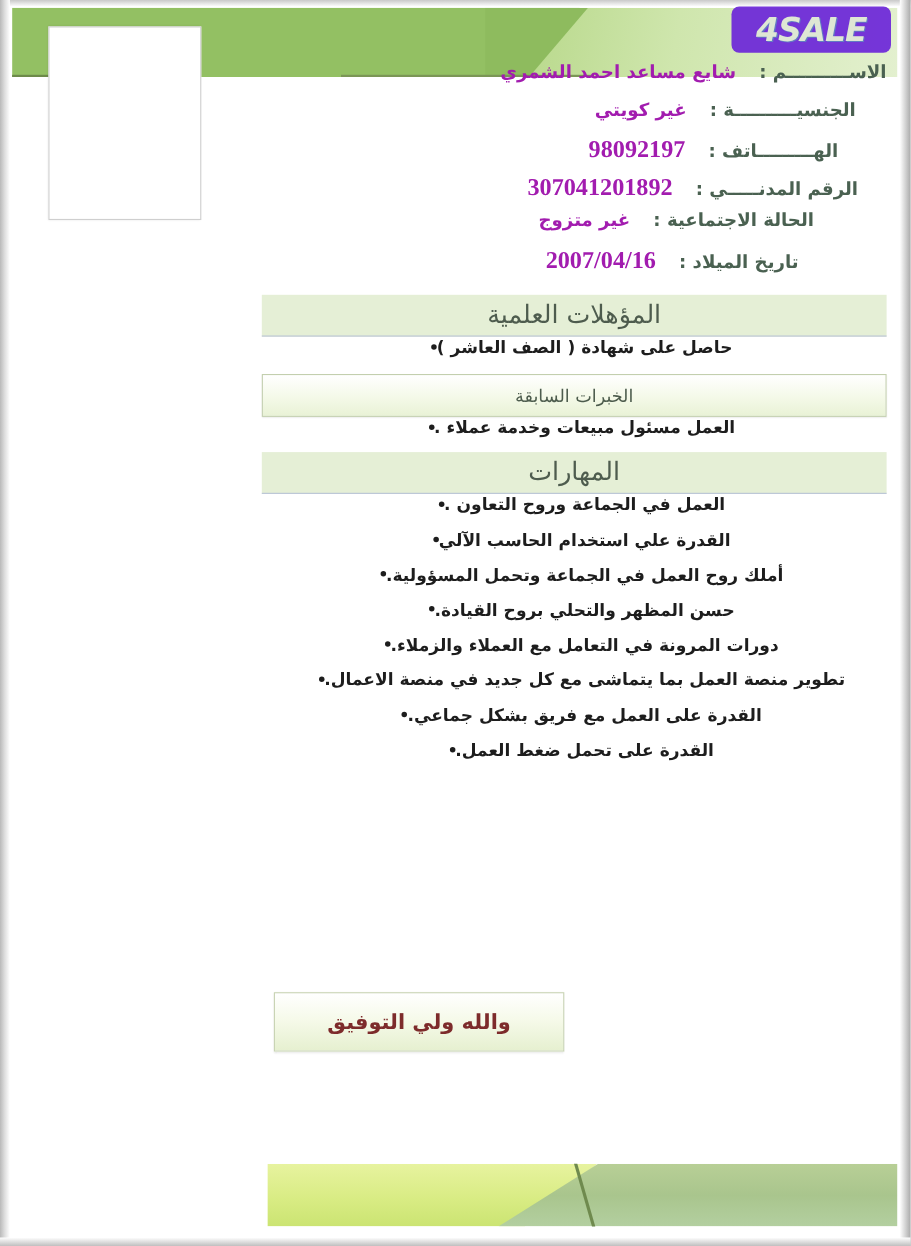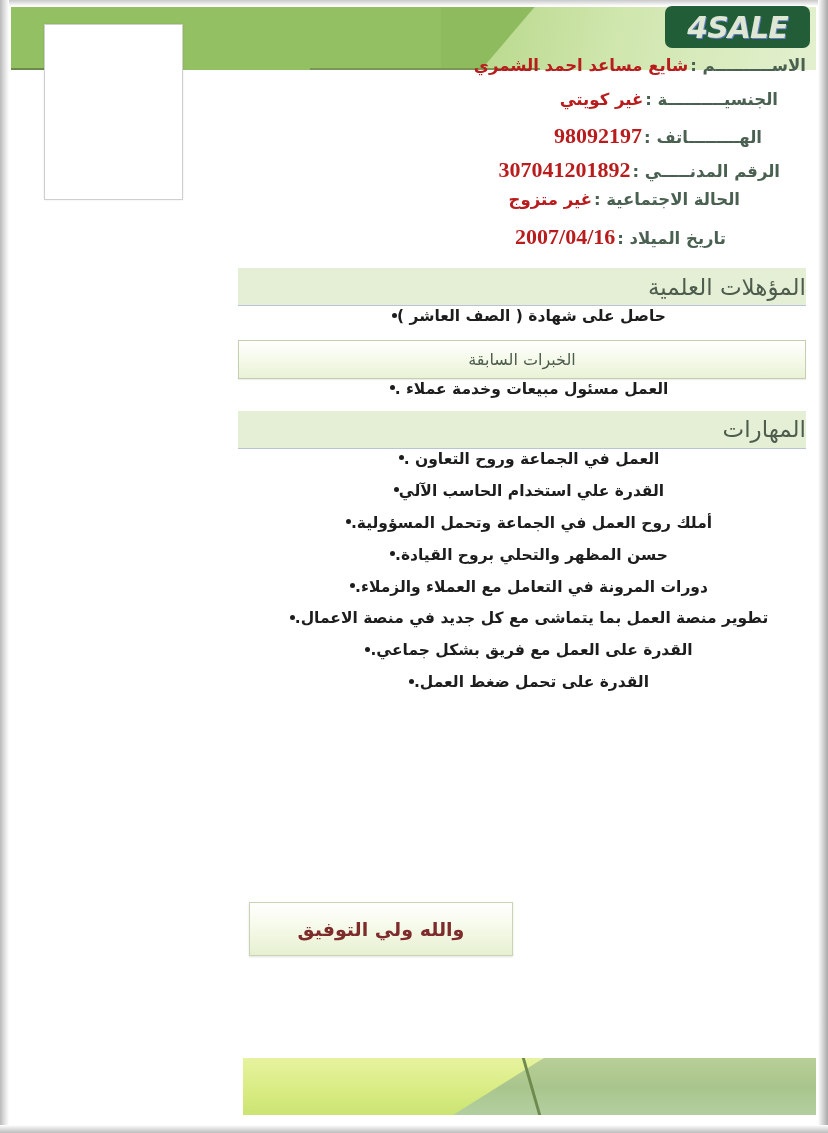--- a/index.html
+++ b/index.html
@@ -92,21 +92,21 @@
     background: #ffffff;
     border: 1px solid #cfcfcf;
     box-shadow: 0 0 2px rgba(0,0,0,0.10);
   }
 
   
   .watermark {
     position: absolute;
     right: 18px; top: 6px;
     width: 145px; height: 42px;
-    background: #14532d;
+    background: #6d28d9;
     border-radius: 7px;
     display: flex;
     align-items: center;
     justify-content: center;
     opacity: 0.93;
   }
   .watermark-text {
     font-family: "DejaVu Sans", sans-serif;
     font-size: 30px;
     font-weight: bold;
@@ -193,25 +193,25 @@
     height: 24px;
   }
   .info-label {
     color: #4a6151;
     font-family: "DejaVu Sans", sans-serif;
     font-size: 16.5px;
     font-weight: bold;
     white-space: nowrap;
   }
   .info-value {
-    color: #b91c1c;
+    color: #a21caf;
     font-family: "DejaVu Sans", sans-serif;
     font-size: 16.5px;
     font-weight: bold;
-    margin-right: 2px;
+    margin-right: 21px;
     white-space: nowrap;
   }
   .info-value.numeric {
     font-family: "Liberation Serif", "DejaVu Serif", serif;
     font-size: 22px;
     direction: ltr;
   }
   .row-name    { margin-right: 0px; }
   .row-nat     { margin-right: 28px; }
   .row-phone   { margin-right: 44px; }
@@ -225,21 +225,21 @@
     left: 238px; top: 268px;
     width: 568px;
     direction: rtl;
   }
   .section-header {
     width: 100%;
     height: 38px;
     background: #e5efd6;
     display: flex;
     align-items: center;
-    justify-content: flex-start;
+    justify-content: center;
     border-bottom: 1.5px solid #b9c4d6;
     box-sizing: border-box;
   }
   .section-header-text {
     color: #4e5c4e;
     font-family: "DejaVu Sans", sans-serif;
     font-size: 23px;
     font-weight: normal;
   }
   .boxed-header {

